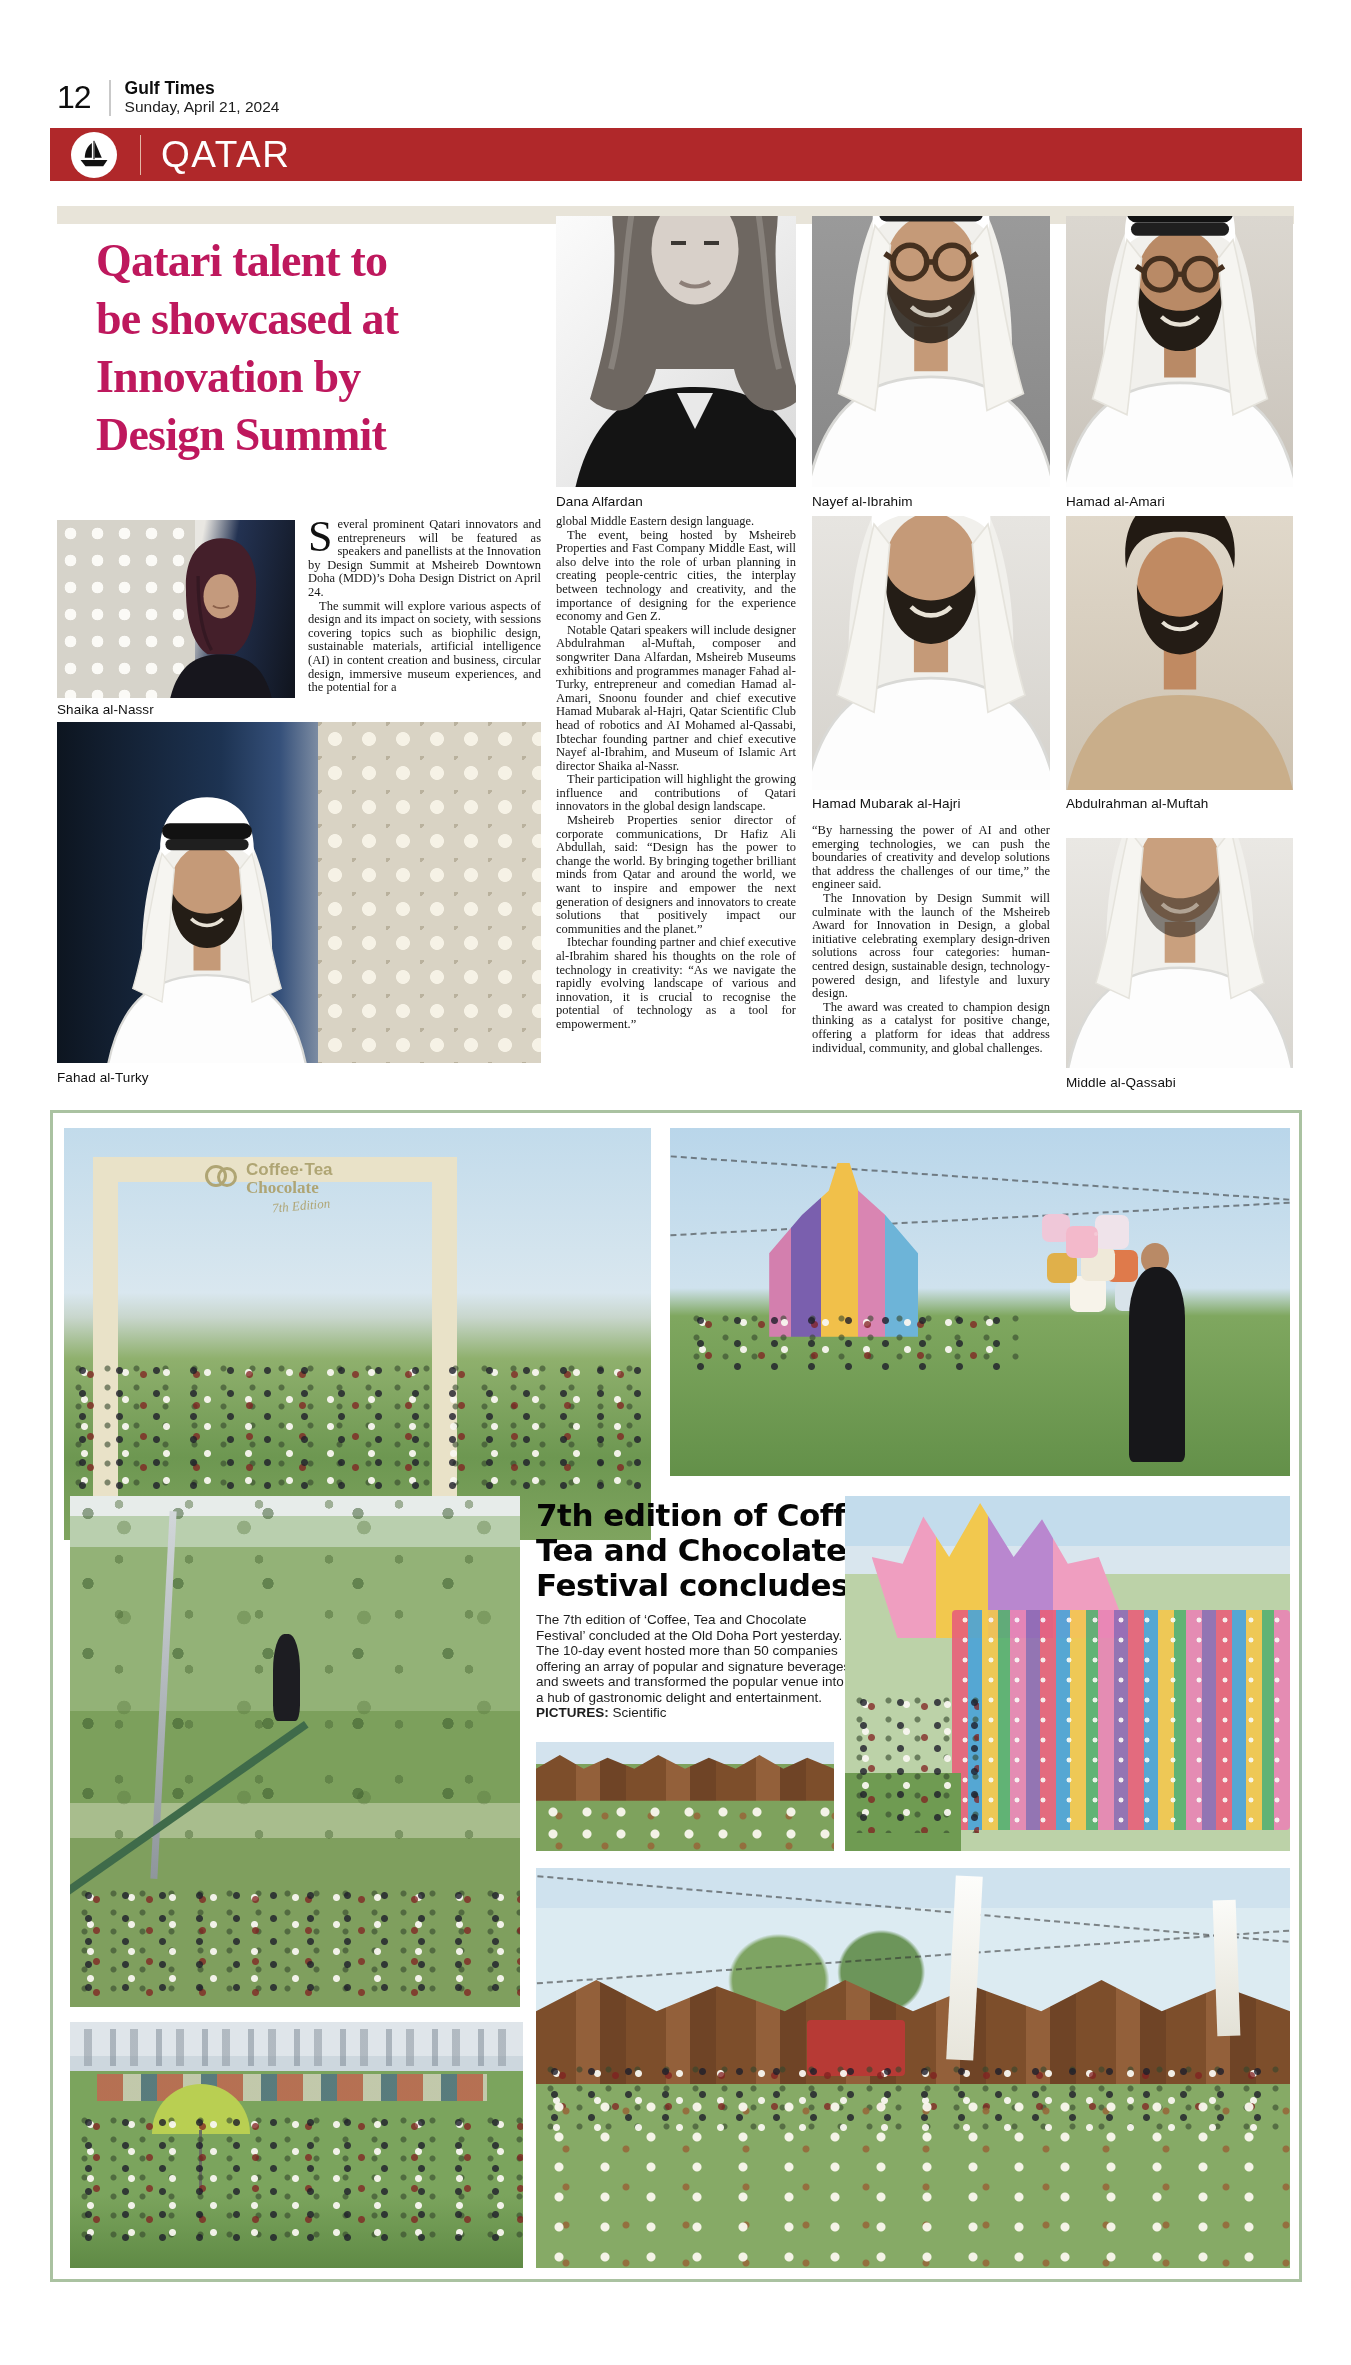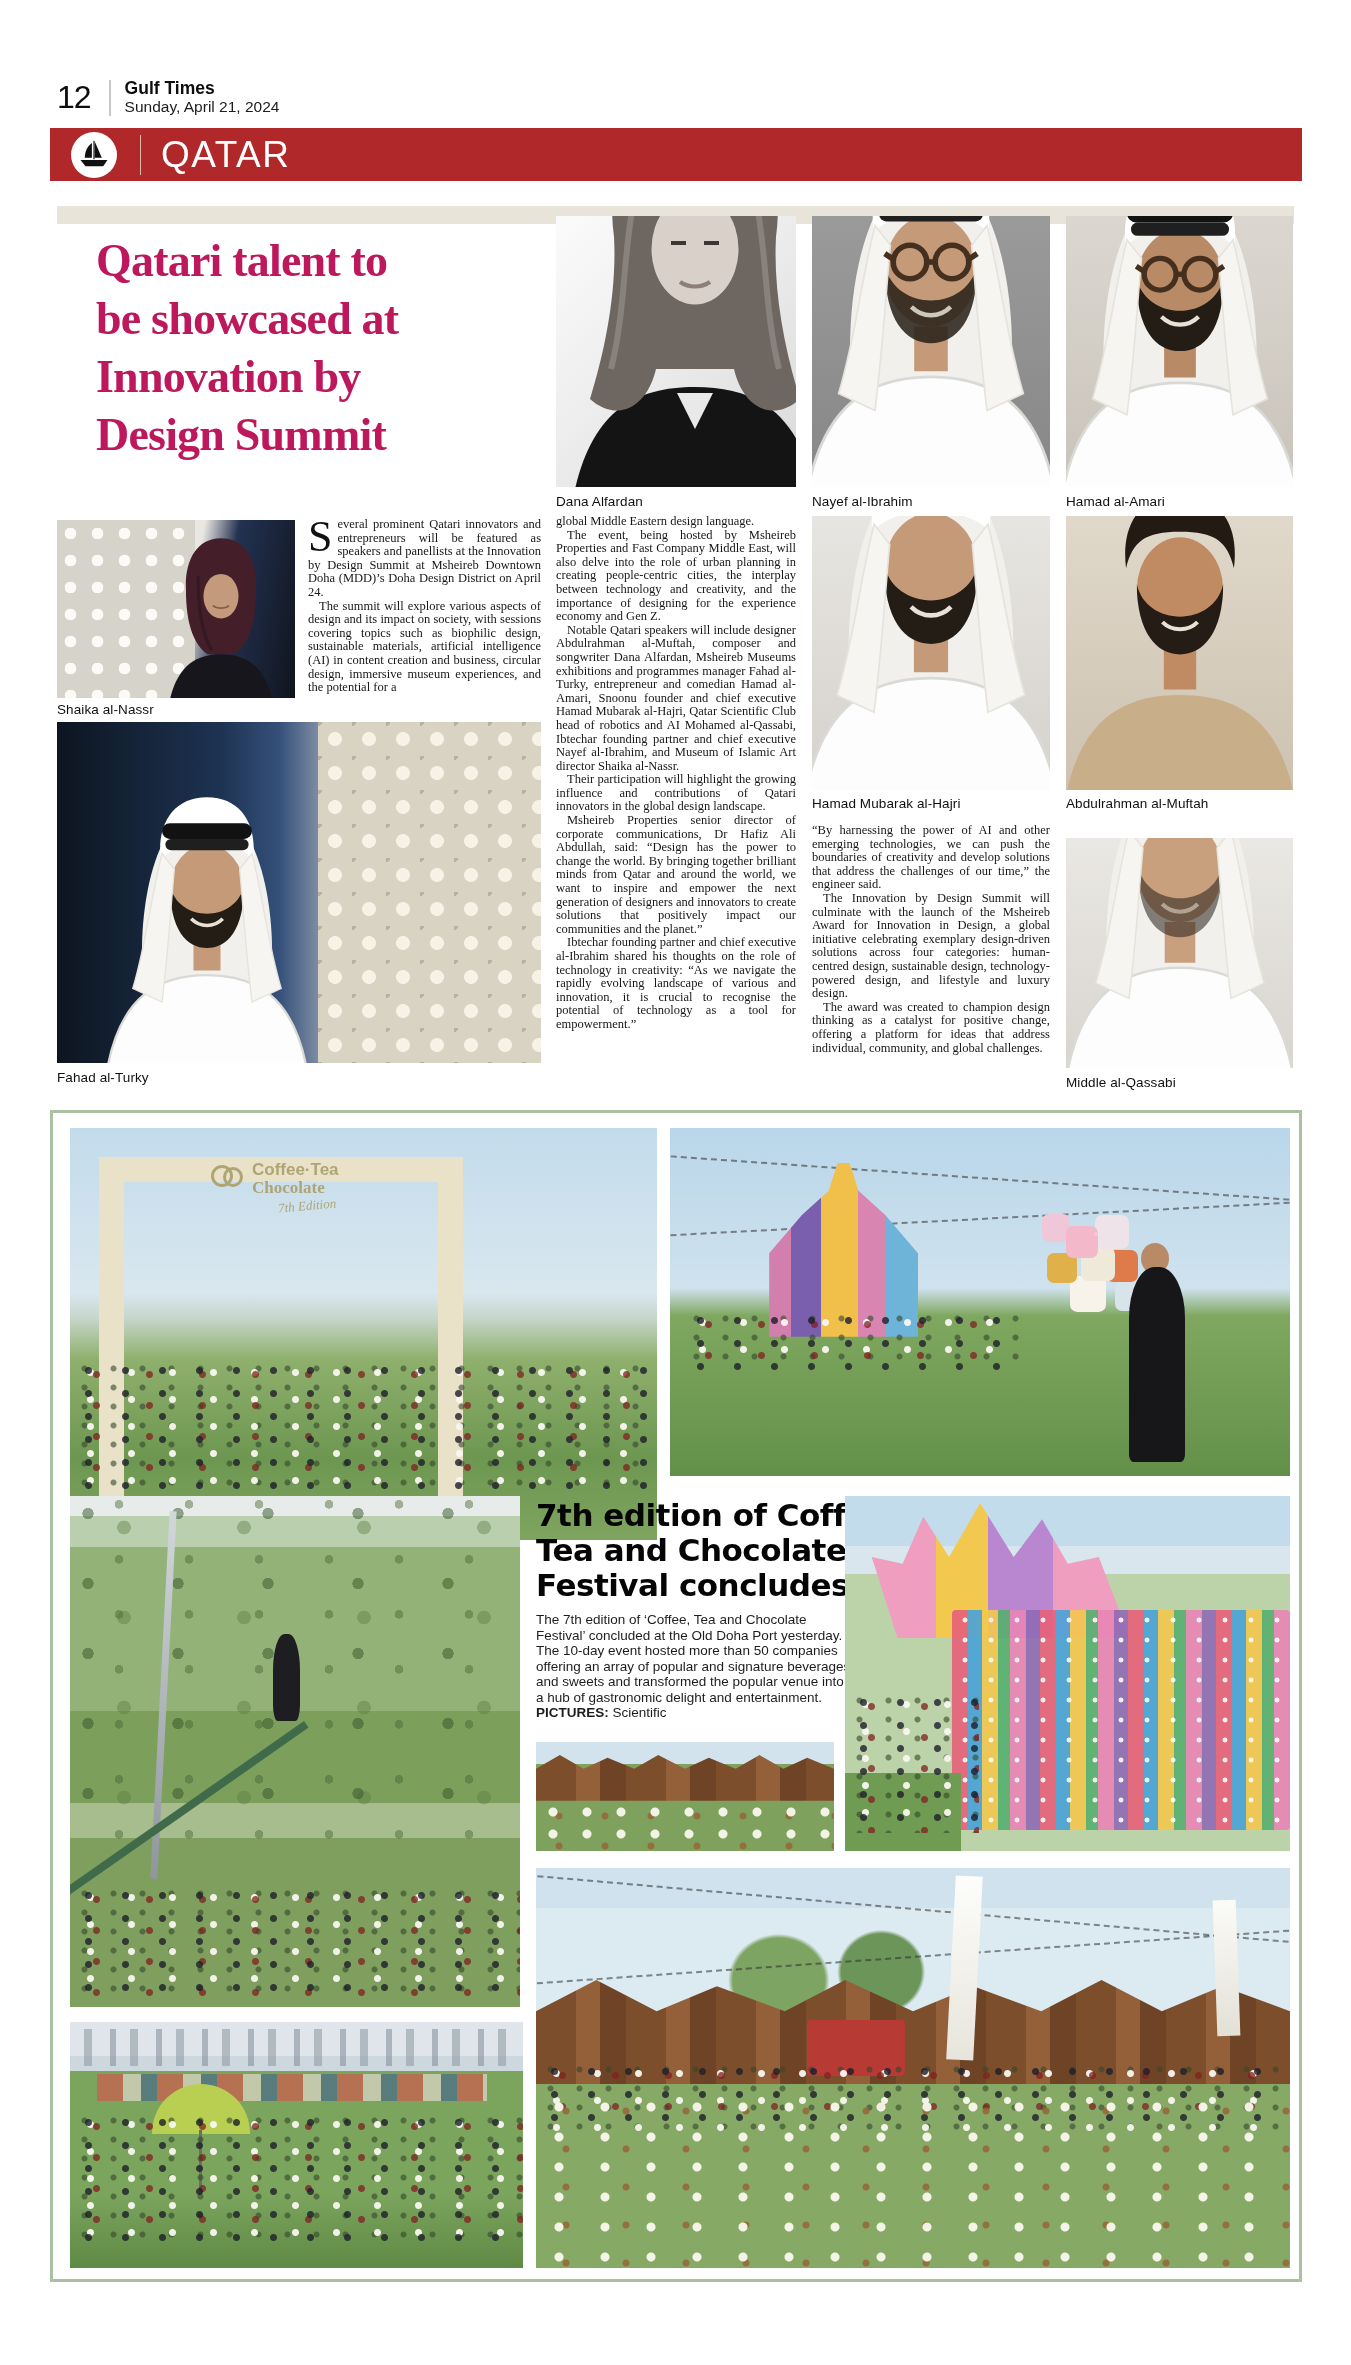--- a/index.html
+++ b/index.html
@@ -88,21 +88,21 @@
   
   .festbox{position:absolute;left:50px;top:1110px;width:1252px;height:1172px;
      border:3px solid #aac2a1;background:#fff;box-sizing:border-box;}
   .fest-hl{position:absolute;left:536px;top:1498px;width:380px;font-weight:800;
      font-family:"DejaVu Sans","Liberation Sans",sans-serif;font-size:31px;line-height:35px;
      letter-spacing:-0.5px;color:#050505;}
   .fest-body{position:absolute;left:536px;top:1612px;width:318px;font-size:13.5px;
      line-height:15.5px;color:#1d1d1d;}
   .fest-body b{font-weight:700;}
 
-  #ph-arch{left:70px;top:1128px;width:587px;height:412px;
+  #ph-arch{left:64px;top:1128px;width:587px;height:412px;
      background:linear-gradient(180deg,#c2dbeb 0%,#d9e7ef 40%,#c8d6cc 46%,#8fb06d 56%,#6d9751 80%,#7fa45f 100%);}
   .arch-frame{left:5%;top:7%;width:62%;height:95%;border:25px solid #e9e2c8;border-bottom:none;box-sizing:border-box;}
   .arch-logo{left:31%;top:8%;color:#afa574;line-height:1.05;}
   .arch-logo .l1{font-size:17px;font-weight:700;}
   .arch-logo .l2{font-size:17px;font-weight:700;font-family:Liberation Serif, serif;}
   .arch-logo .ed{font-family:"Liberation Serif",serif;font-style:italic;font-size:13px;transform:rotate(-5deg);display:inline-block;margin-left:26px;}
   .logo-mark{left:24%;top:9%;width:16px;height:16px;border:3px solid #afa574;border-radius:50%;}
   .logo-mark::after{content:"";position:absolute;left:9px;top:-1px;width:14px;height:14px;border:3px solid #afa574;border-radius:50%;}
   .dots{background-image:
      radial-gradient(circle, rgba(30,30,42,.8) 0 3px, transparent 4px),

